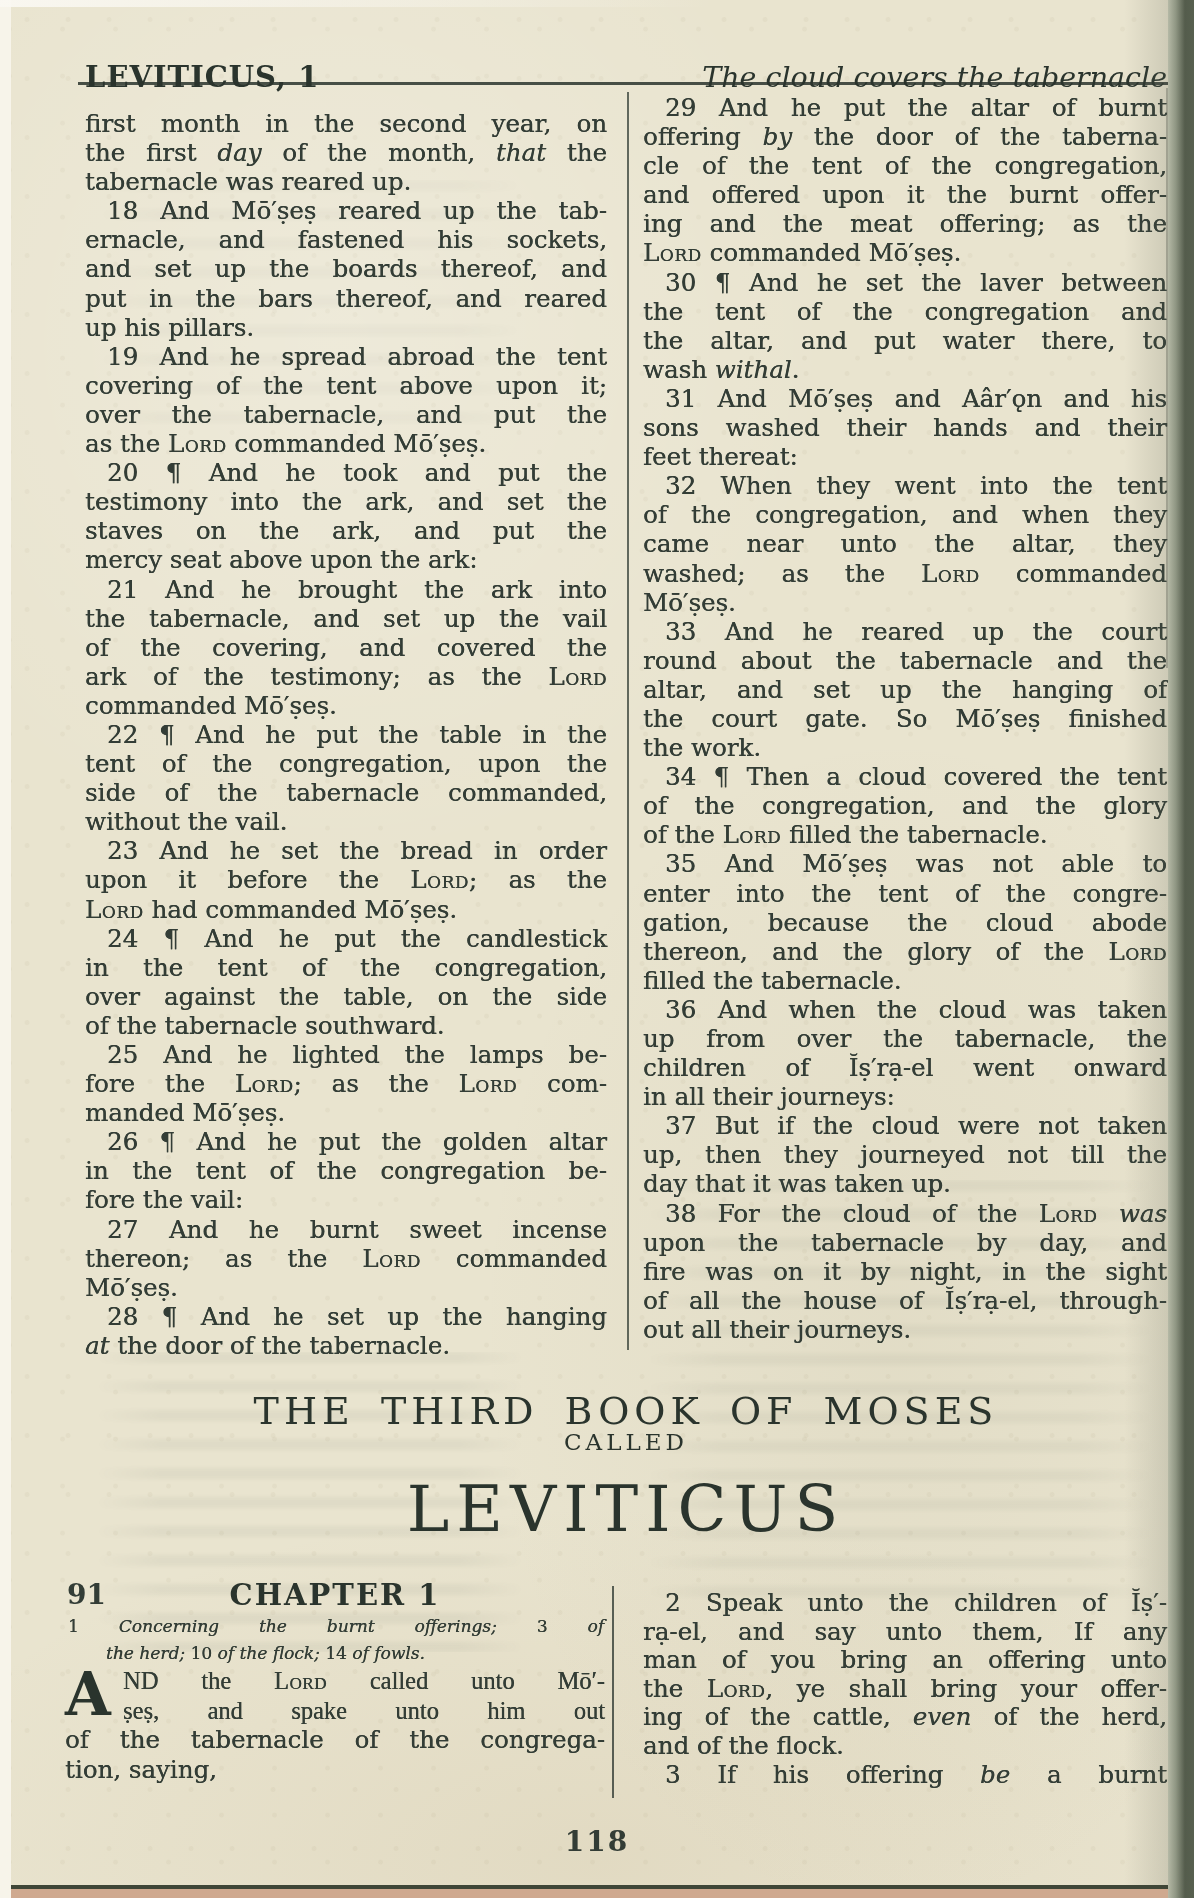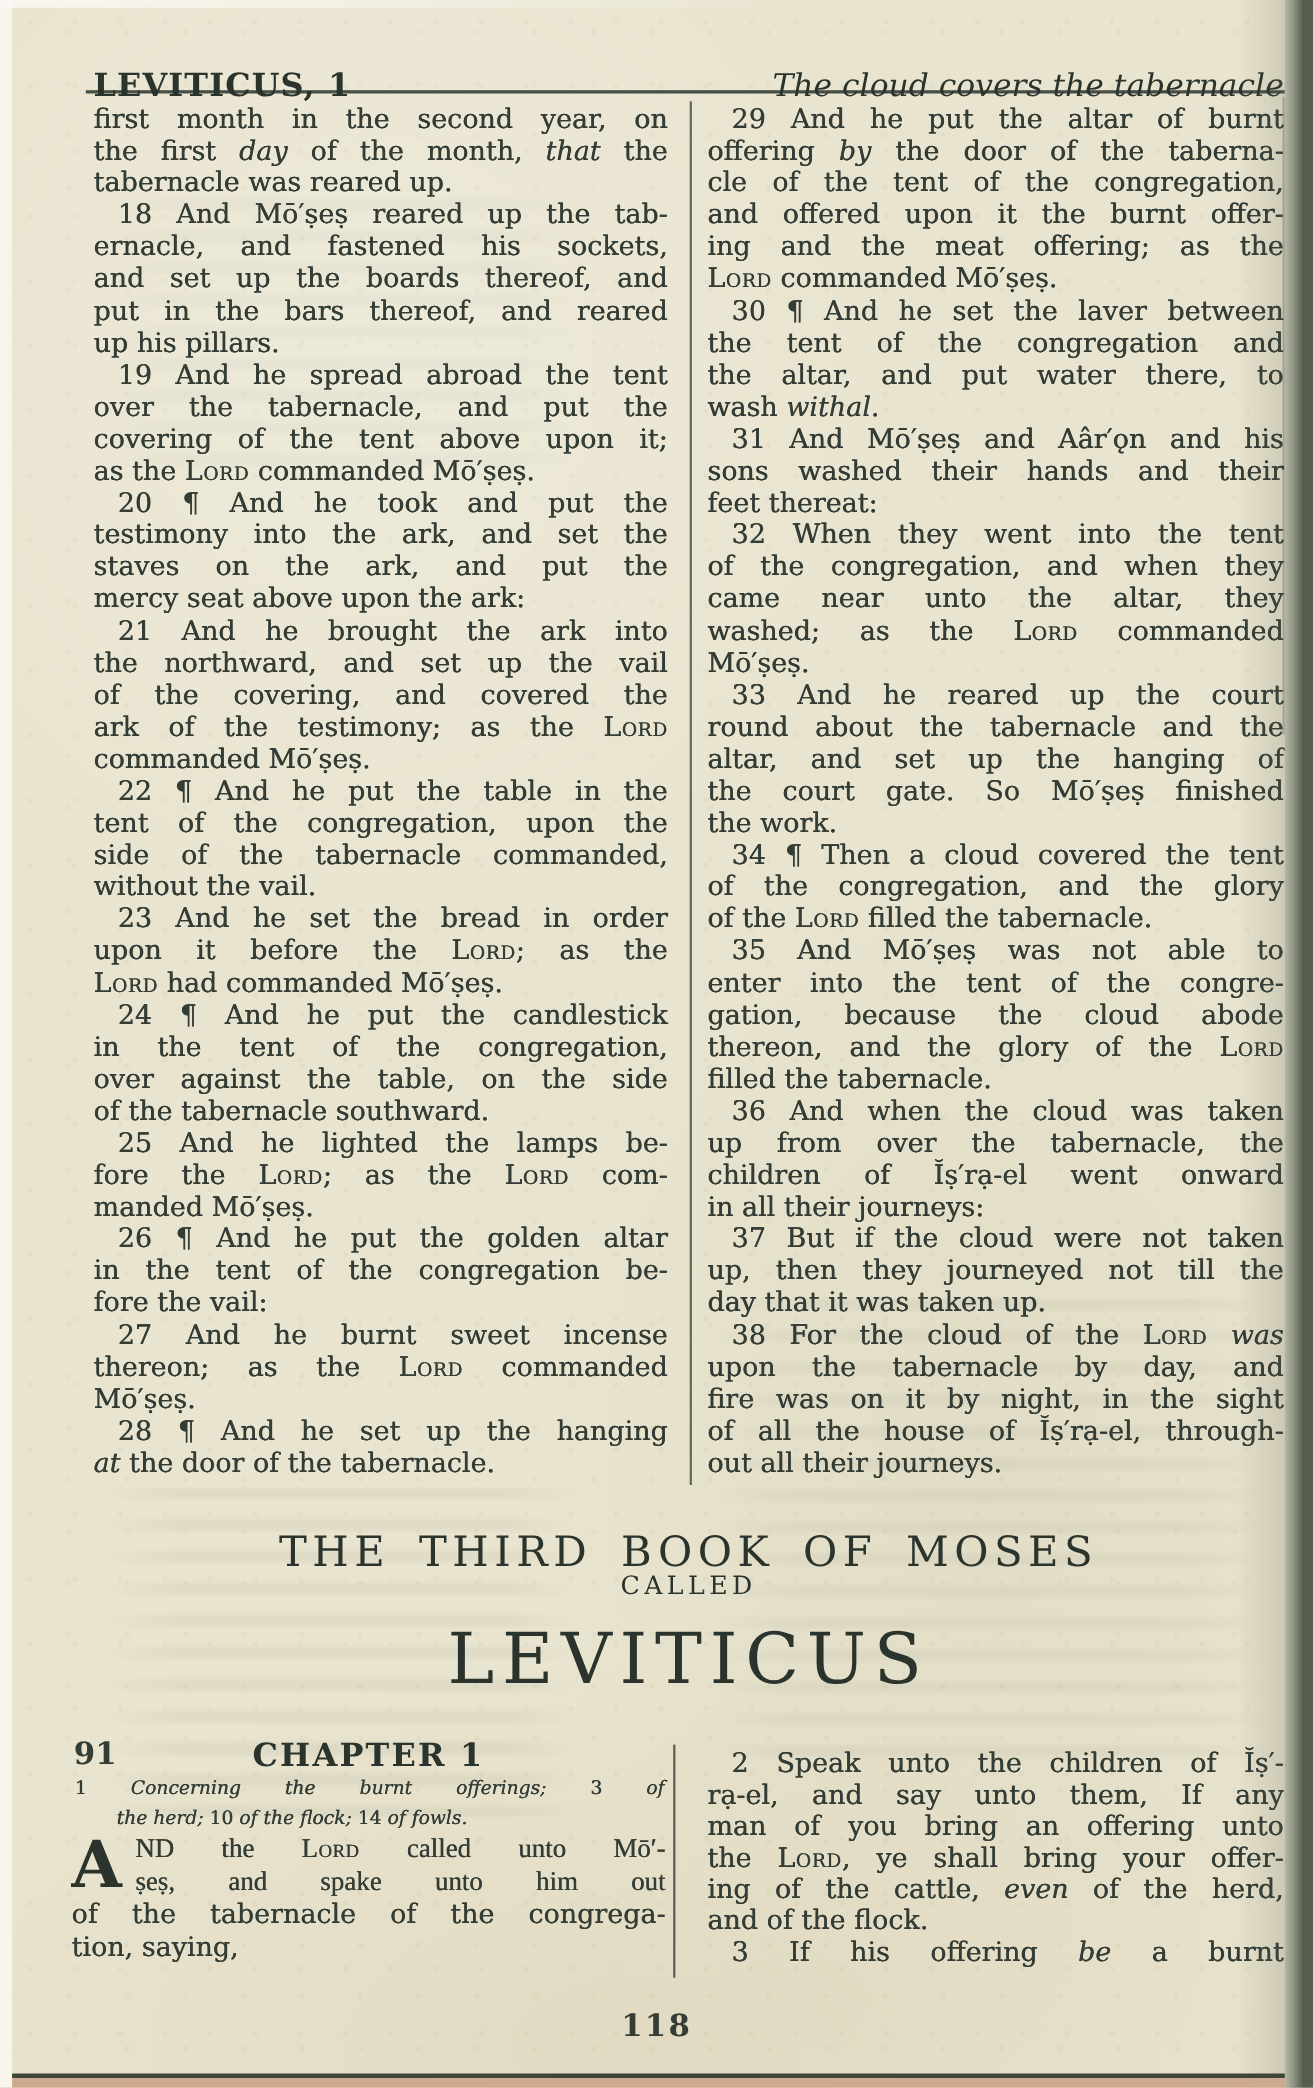--- a/index.html
+++ b/index.html
@@ -44,21 +44,21 @@
     background:linear-gradient(to bottom,#3f4637 0 4px,var(--edge_tan,#cfa98f) 4px 100%);}
 
   .header{position:absolute;left:85px;width:1082px;top:40px;z-index:1;
     display:flex;justify-content:space-between;align-items:baseline;}
   .running-head{font-weight:bold;font-size:29px;letter-spacing:1px;color:var(--ink_dark,#2a342d);margin-top:20px;}
   .running-caption{font-style:italic;font-size:28.5px;color:var(--ink_dark,#2a342d);}
   .header-rule{position:absolute;left:78px;width:1090px;top:82px;height:3px;z-index:1;
     background:var(--ink_dark,#2a342d);opacity:.85;}
 
   .col{position:absolute;z-index:1;}
-  .colL{left:85px;top:93px;width:522px;}
+  .colL{left:85px;top:109px;width:522px;}
   .colR{left:643px;top:93px;width:524px;}
   .col-divider{position:absolute;left:627px;top:92px;width:2px;height:1258px;z-index:1;
     background:var(--ink,#333d36);opacity:.75;}
   .edge-line{position:absolute;left:1166px;top:88px;width:2px;height:580px;z-index:1;
     background:var(--ink,#333d36);opacity:.30;}
 
   .ln{font-size:24.5px;line-height:29.1px;height:29.1px;white-space:nowrap;
       text-shadow:.3px 0 0 currentColor;}
   .ln.j{white-space:normal;text-align:justify;text-align-last:justify;}
   .ln.ind{text-indent:22px;}
@@ -109,29 +109,29 @@
 <div class="col colL">
     <div class="ln j">first month in the second year, on</div>
     <div class="ln j">the first <span class="it">day</span> of the month, <span class="it">that</span> the</div>
     <div class="ln">tabernacle was reared up.</div>
     <div class="ln j ind">18 And Mō′ṣeṣ reared up the tab-</div>
     <div class="ln j">ernacle, and fastened his sockets,</div>
     <div class="ln j">and set up the boards thereof, and</div>
     <div class="ln j">put in the bars thereof, and reared</div>
     <div class="ln">up his pillars.</div>
     <div class="ln j ind">19 And he spread abroad the tent</div>
+    <div class="ln j">covering of the tent above upon it;</div>
     <div class="ln j">over the tabernacle, and put the</div>
-    <div class="ln j">covering of the tent above upon it;</div>
     <div class="ln">as the <span class="sc">Lord</span> commanded Mō′ṣeṣ.</div>
     <div class="ln j ind">20 ¶ And he took and put the</div>
     <div class="ln j">testimony into the ark, and set the</div>
     <div class="ln j">staves on the ark, and put the</div>
     <div class="ln">mercy seat above upon the ark:</div>
     <div class="ln j ind">21 And he brought the ark into</div>
-    <div class="ln j">the northward, and set up the vail</div>
+    <div class="ln j">the tabernacle, and set up the vail</div>
     <div class="ln j">of the covering, and covered the</div>
     <div class="ln j">ark of the testimony; as the <span class="sc">Lord</span></div>
     <div class="ln">commanded Mō′ṣeṣ.</div>
     <div class="ln j ind">22 ¶ And he put the table in the</div>
     <div class="ln j">tent of the congregation, upon the</div>
     <div class="ln j">side of the tabernacle commanded,</div>
     <div class="ln">without the vail.</div>
     <div class="ln j ind">23 And he set the bread in order</div>
     <div class="ln j">upon it before the <span class="sc">Lord</span>; as the</div>
     <div class="ln"><span class="sc">Lord</span> had commanded Mō′ṣeṣ.</div>

